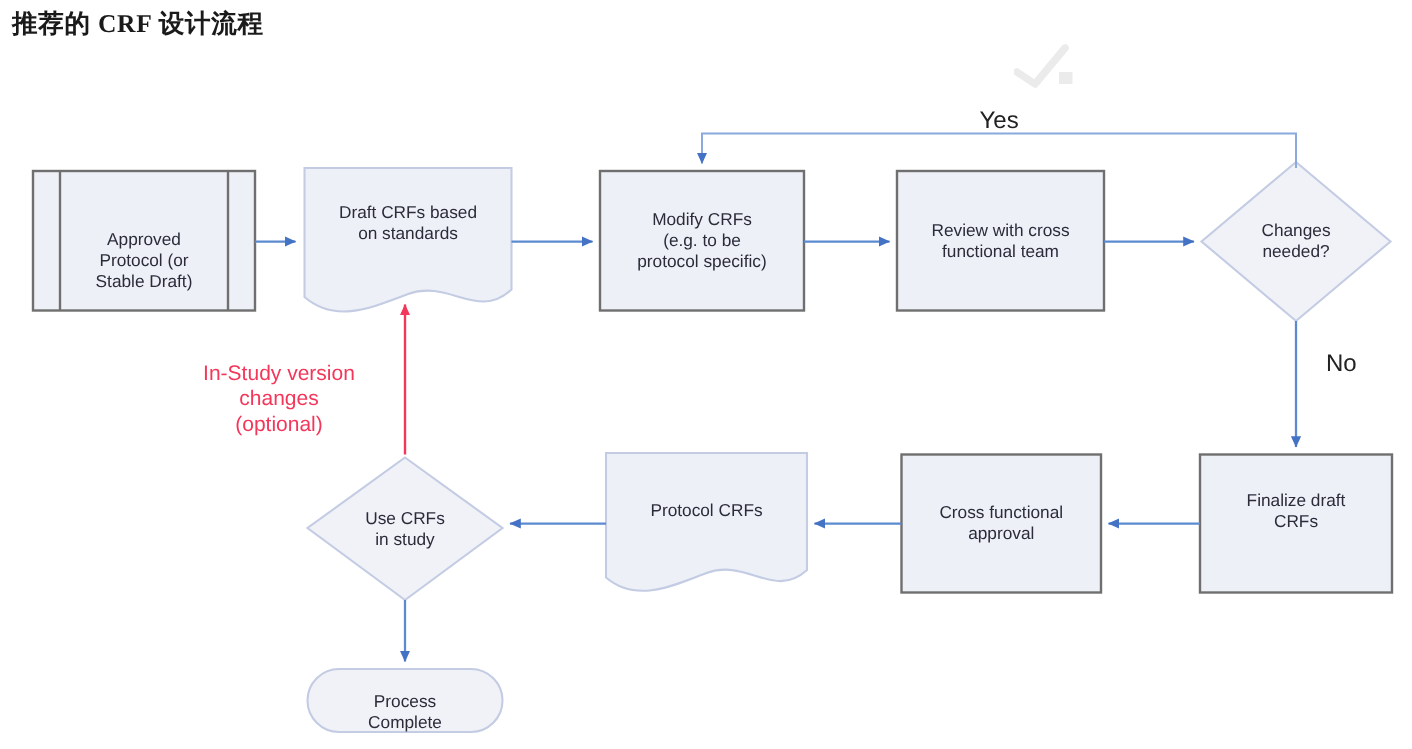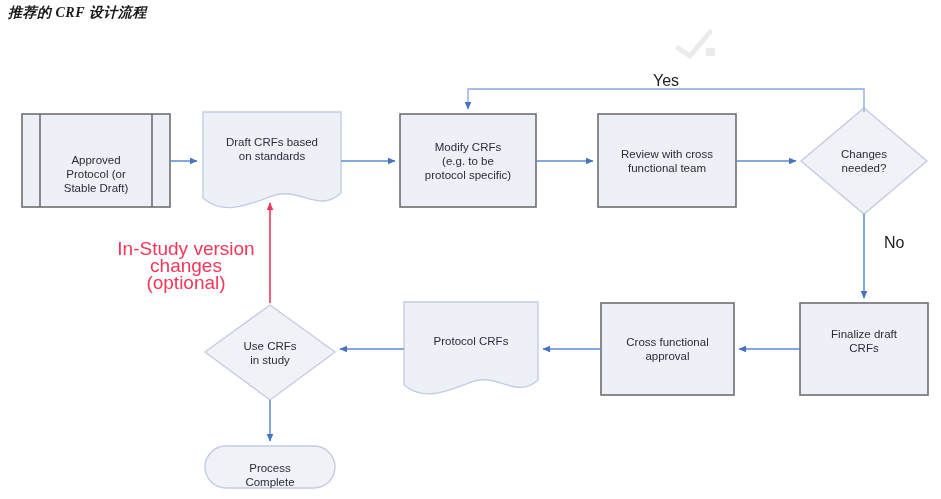--- a/index.html
+++ b/index.html
@@ -13,26 +13,25 @@
     height: 499px;
     background: #ffffff;
     font-family: "Liberation Sans", sans-serif;
     overflow: hidden;
   }
   #page-title {
     position: absolute;
     left: 8px;
     top: 4px;
     font-family: "Liberation Serif", serif;
-    font-size: 14px;
+    font-size: 17px;
     font-weight: 700;
     color: #1a1a1a;
     letter-spacing: 0.5px;
     white-space: nowrap;
-    font-style: italic;
   }
   svg#flow {
     position: absolute;
     left: 0;
     top: 0;
     width: 941px;
     height: 499px;
   }
   .node-label {
     position: absolute;
@@ -51,21 +50,21 @@
   .edge-label {
     position: absolute;
     font-family: "Liberation Sans", sans-serif;
     font-size: 16px;
     color: #222222;
     white-space: nowrap;
   }
   .annotation {
     position: absolute;
     font-family: "Liberation Sans", sans-serif;
-    font-size: 19px;
+    font-size: 14px;
     line-height: 17px;
     text-align: center;
     color: #f4365a;
     white-space: nowrap;
   }
   .cursor-mark {
     position: absolute;
     opacity: 0.13;
   }
 </style>

